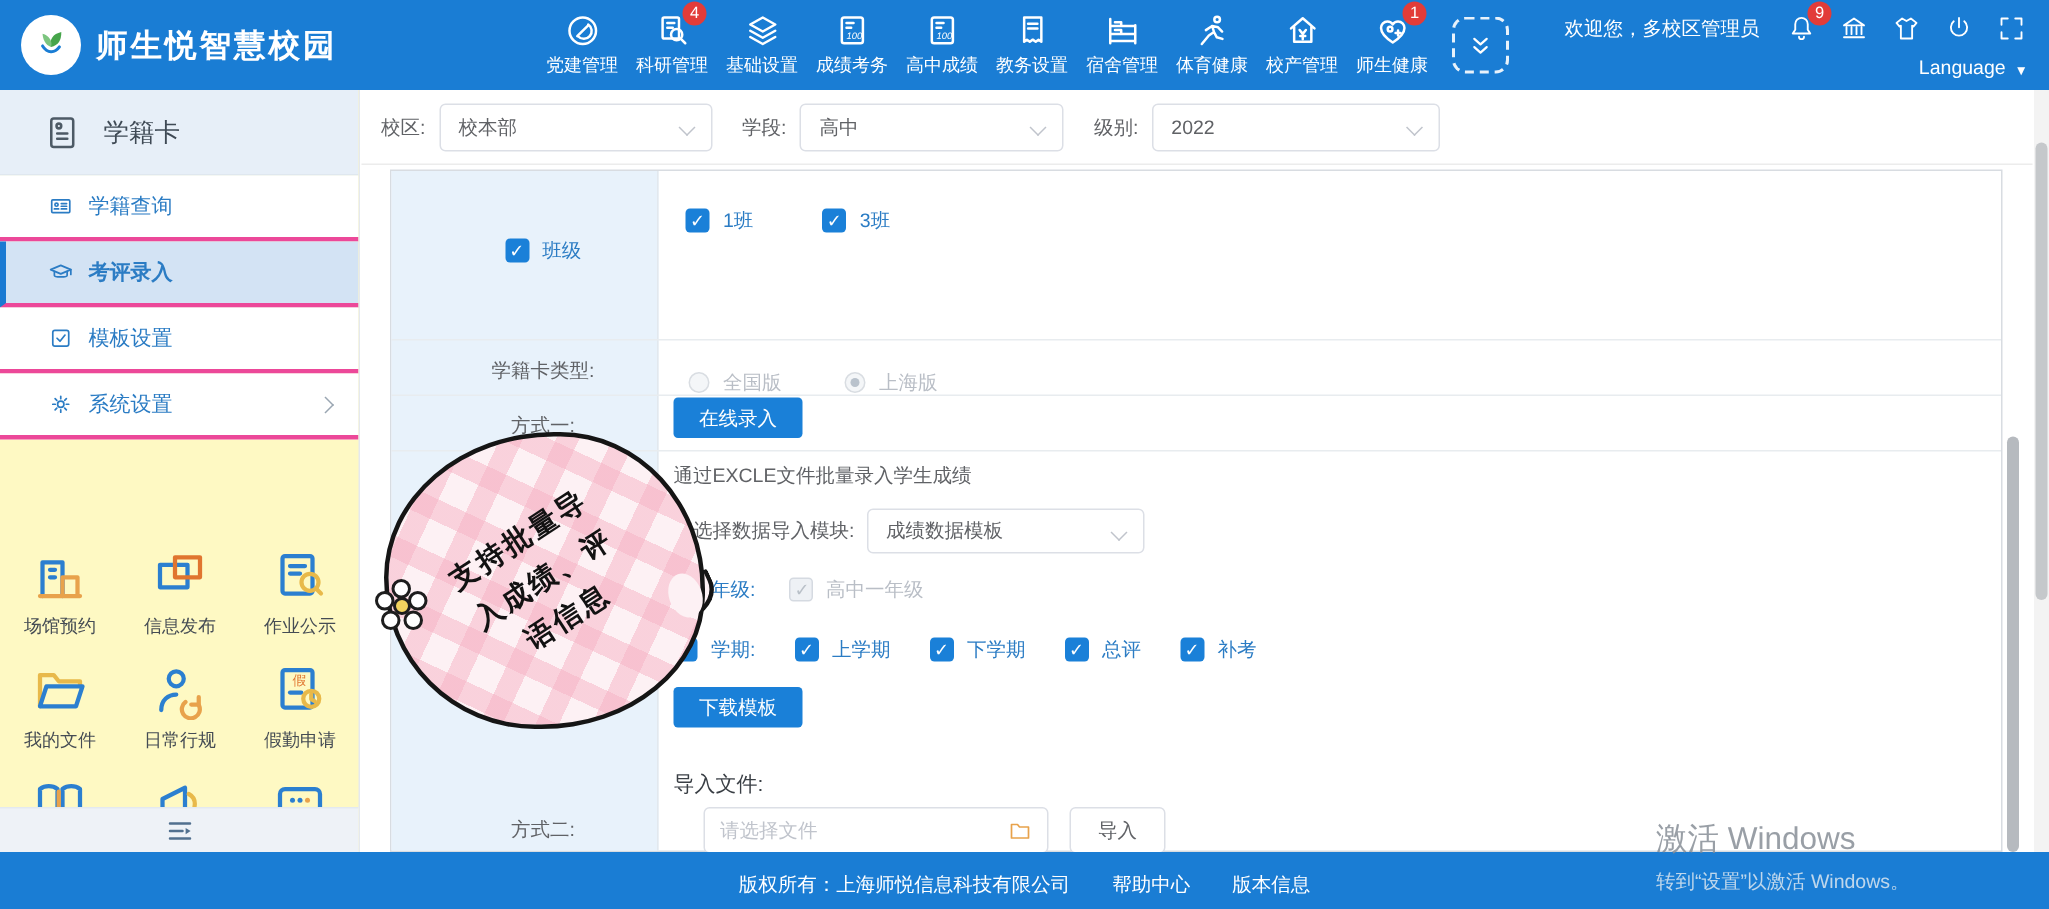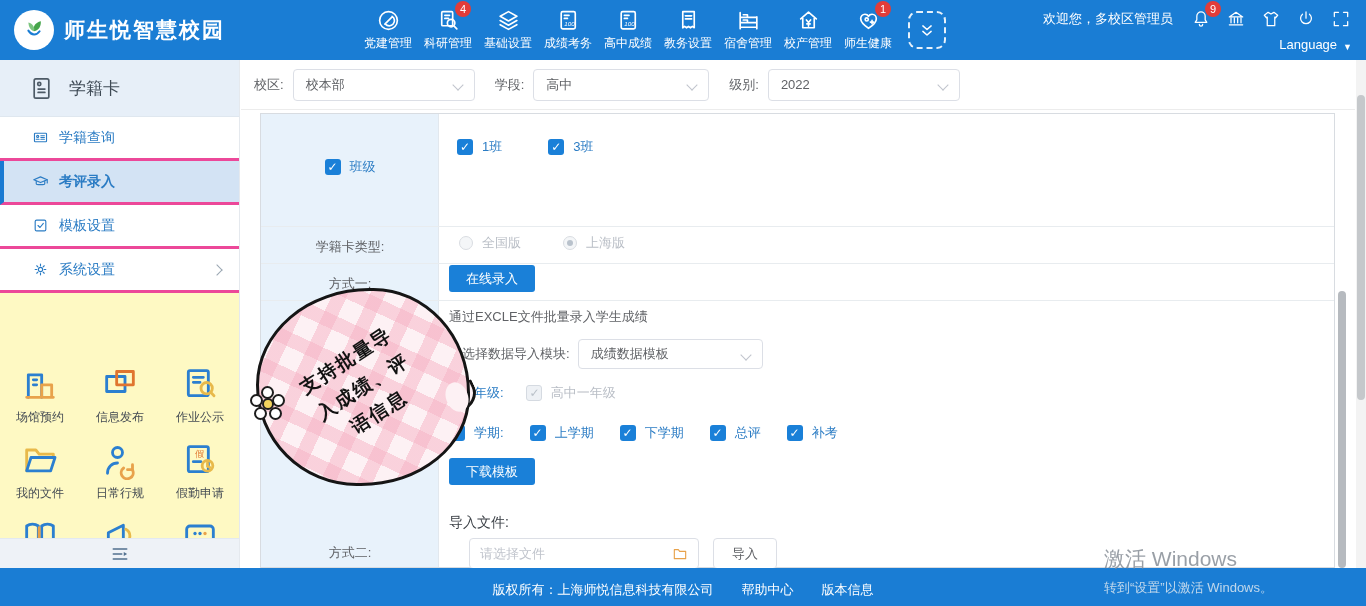--- a/index.html
+++ b/index.html
@@ -60,35 +60,35 @@
   .sel { height:32px; border:1px solid #dcdfe6; border-radius:4px; display:flex; align-items:center;
     padding:0 28px 0 12px; font-size:13px; color:#606266; position:relative; background:#fff; cursor:pointer; }
   .sel::after { content:""; position:absolute; right:12px; top:11px; width:7px; height:7px;
     border-right:1.4px solid #c0c4cc; border-bottom:1.4px solid #c0c4cc; transform:rotate(45deg); }
   .gap { width:20px; }
 
   .panel { position:absolute; left:260px; top:113px; width:1075px; height:455px; border:1px solid #d8dce1;
     background:#fff; z-index:2; }
   .label-col { position:absolute; left:0; top:0; width:178px; height:100%; background:#e8f2fb; border-right:1px solid #e2e8ee; }
   .rowline { position:absolute; left:0; width:100%; height:1px; background:#e8ecef; }
-  .lbl { position:absolute; left:0; width:178px; text-align:center; font-size:13px; color:#606266; }
+  .lbl { position:absolute; left:12px; width:178px; text-align:center; font-size:13px; color:#606266; }
 
   .cbox { width:16px; height:16px; background:#1a80d8; border-radius:3px; position:relative; flex:none; cursor:pointer; }
   .cbox::after { content:"\2713"; position:absolute; left:0; top:0; width:16px; height:16px; color:#fff;
     font-size:12px; line-height:16px; text-align:center; }
   .cbox.dis { background:#eef1f5; border:1px solid #d5dae1; }
   .cbox.dis::after { color:#b9c0c8; line-height:14px; }
   .cb { display:inline-flex; align-items:center; gap:9px; font-size:13px; color:#2b7cc4; }
   .radio { width:14px; height:14px; border-radius:50%; border:1px solid #d9dde2; background:#f4f6f8; position:relative; flex:none; }
   .radio.sel-r::after { content:""; position:absolute; left:3px; top:3px; width:6px; height:6px; border-radius:50%; background:#b9c2cc; }
   .btn { background:#1a80d8; color:#fff; font-size:13px; border-radius:3px; height:27px; padding:0 17px;
     display:inline-flex; align-items:center; border:none; cursor:pointer; }
 
   .row1-opts { position:absolute; left:196px; top:24px; display:flex; gap:46px; }
-  .row2-opts { position:absolute; left:198px; top:120px; display:flex; gap:42px; font-size:13px; color:#b9bec6; align-items:center; }
+  .row2-opts { position:absolute; left:198px; top:132px; display:flex; gap:42px; font-size:13px; color:#b9bec6; align-items:center; }
   .row2-opts .ritem { display:inline-flex; align-items:center; gap:9px; }
   .row3-btn { position:absolute; left:188px; top:151px; }
   .desc { position:absolute; left:188px; top:194px; font-size:13px; color:#606266; }
   .modrow { position:absolute; left:188px; top:225px; display:flex; align-items:center; font-size:13px; color:#606266; }
   .graderow { position:absolute; left:188px; top:270px; display:flex; align-items:center; gap:10px; }
   .gr-val { font-size:13px; color:#b9bec6; }
   .termrow { position:absolute; left:188px; top:310px; display:flex; align-items:center; gap:26px; }
   .dl-btn { position:absolute; left:188px; top:344px; }
   .imp-label { position:absolute; left:188px; top:400px; font-size:14px; color:#3a3f45; }
   .filerow { position:absolute; left:208px; top:424px; display:flex; gap:14px; }
@@ -194,20 +194,27 @@
           <path d="M6.5 3.5h11V19l-1.8-1.3-1.8 1.3-1.9-1.3L10.1 19l-1.8-1.3L6.5 19z"></path>
             <path d="M9 7.5h6M9 10.5h6"></path>
           </svg>
         <span class="nav-label">教务设置</span>
       </div>
       <div class="nav-item">
         <svg class="ln" viewBox="0 0 24 24">
           <path d="M4 4.5V20M20 8.5V20M4 9h16M4 14h16M4 18.5h16M7 6.5h4v2.5M7 11.5h4v2.5"></path>
           </svg>
         <span class="nav-label">宿舍管理</span>
+      </div>
+      <div class="nav-item">
+        <svg class="ln" viewBox="0 0 24 24">
+          <circle cx="14.8" cy="4.8" r="1.8"></circle>
+            <path d="M5 20.5l4.5-5.5 3.3-2.2-1.2-3.9 3.8.9 2.6 2.7M11.6 9l-4 2.6M12.8 12.8l1.8 3.4 3.6 1"></path>
+          </svg>
+        <span class="nav-label">体育健康</span>
       </div>
       <div class="nav-item">
         <svg class="ln" viewBox="0 0 24 24">
           <path d="M4.5 10.5L12 4l7.5 6.5M6.5 9.5V19h11V9.5"></path>
             <path d="M10 11.5l2 2.5 2-2.5M12 14v3.5M10.4 15.3h3.2"></path>
           </svg>
         <span class="nav-label">校产管理</span>
       </div>
       <div class="nav-item">
         <svg class="ln" viewBox="0 0 24 24">

